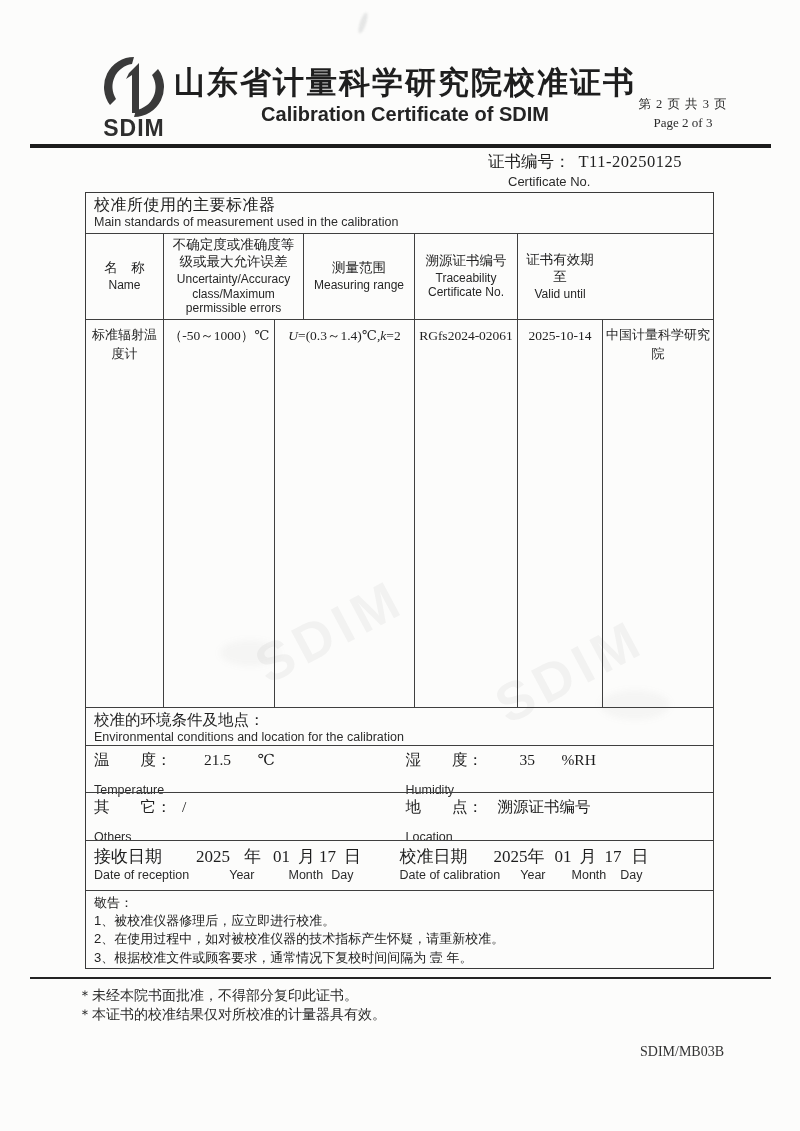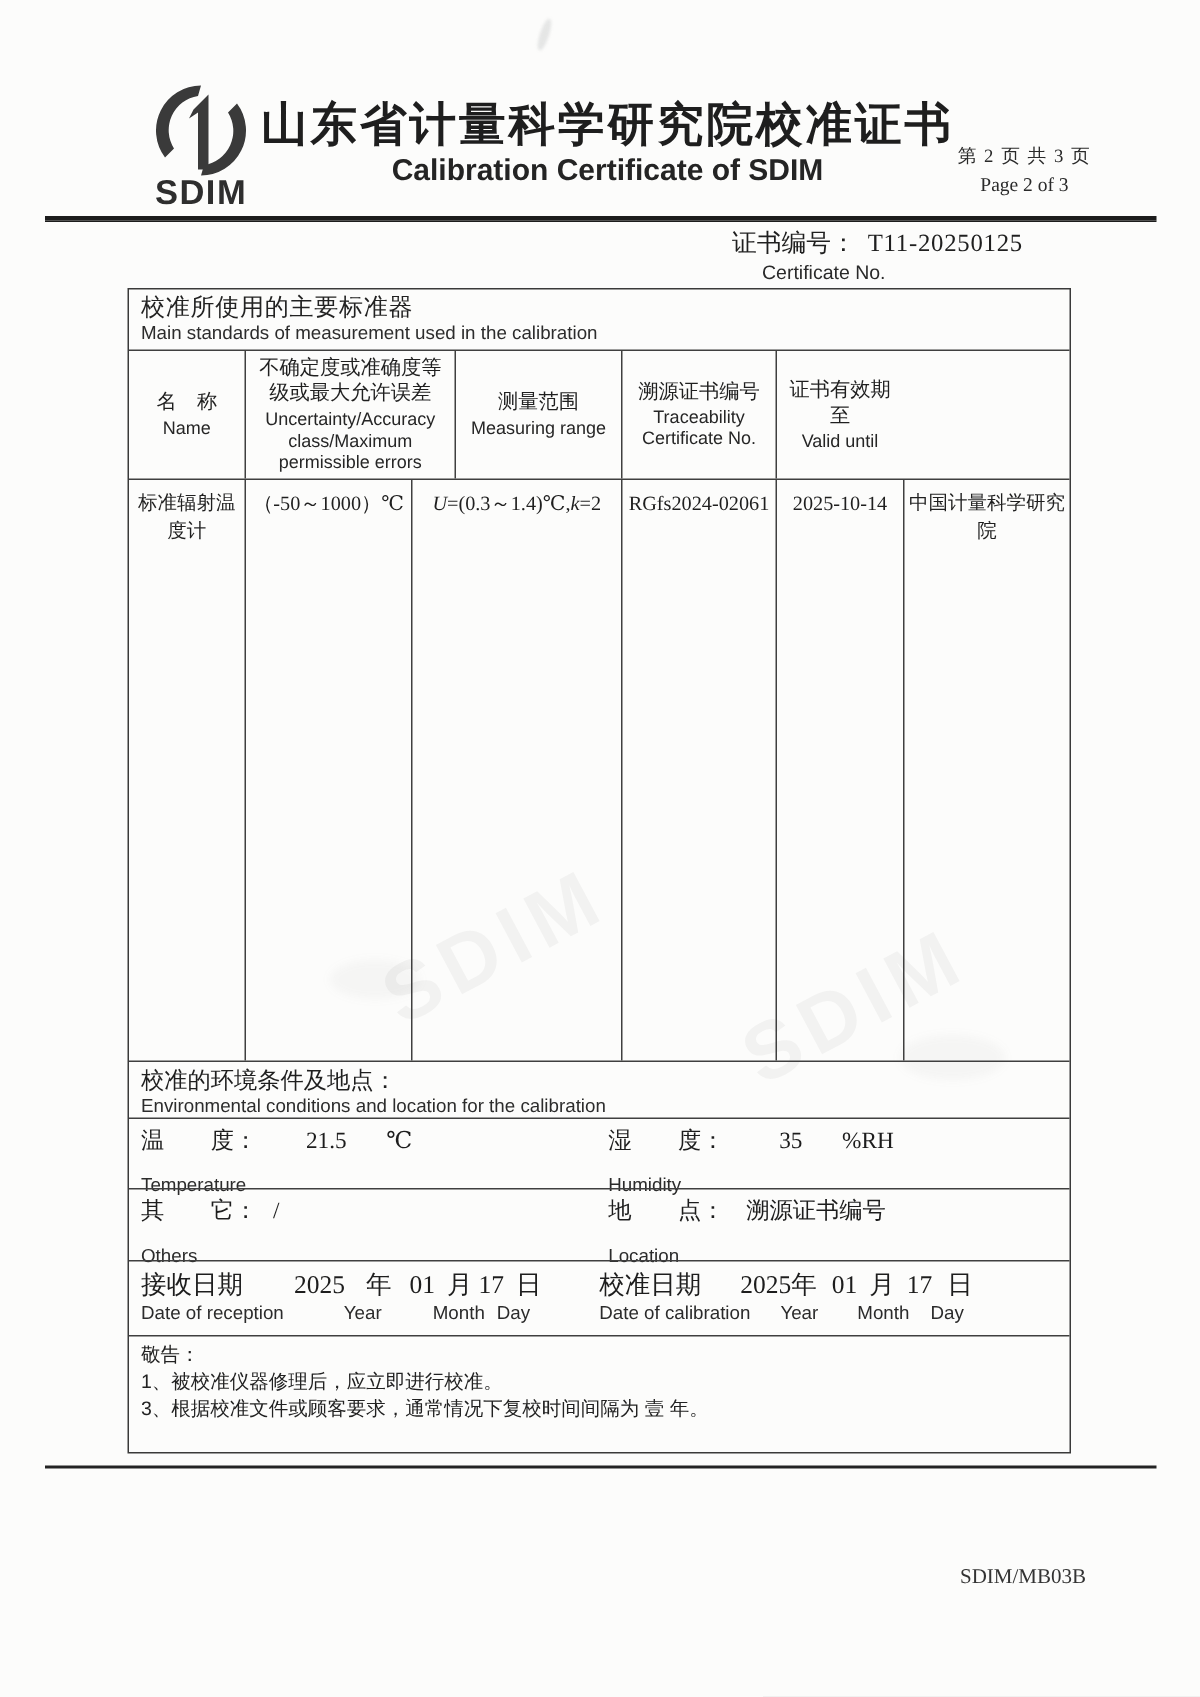--- a/index.html
+++ b/index.html
@@ -265,21 +265,26 @@
             <span style="margin-left:26px;">Month</span>
             <span style="margin-left:14px;">Day</span>
           </div>
         </div>
       </div>
     </div>
 
     <div class="row r-notes">
       <div class="nt">敬告：</div>
       <div class="ni">1、被校准仪器修理后，应立即进行校准。</div>
+      <div class="ni">2、在使用过程中，如对被校准仪器的技术指标产生怀疑，请重新校准。</div>
       <div class="ni">3、根据校准文件或顾客要求，通常情况下复校时间间隔为  壹  年。</div>
     </div>
 
   </div>
 
   <div class="footer-rule"></div>
+  <div class="footer-notes">
+    <div>＊未经本院书面批准，不得部分复印此证书。</div>
+    <div>＊本证书的校准结果仅对所校准的计量器具有效。</div>
+  </div>
   <div class="form-code">SDIM/MB03B</div>
 
 </div>
 
 </body></html>

